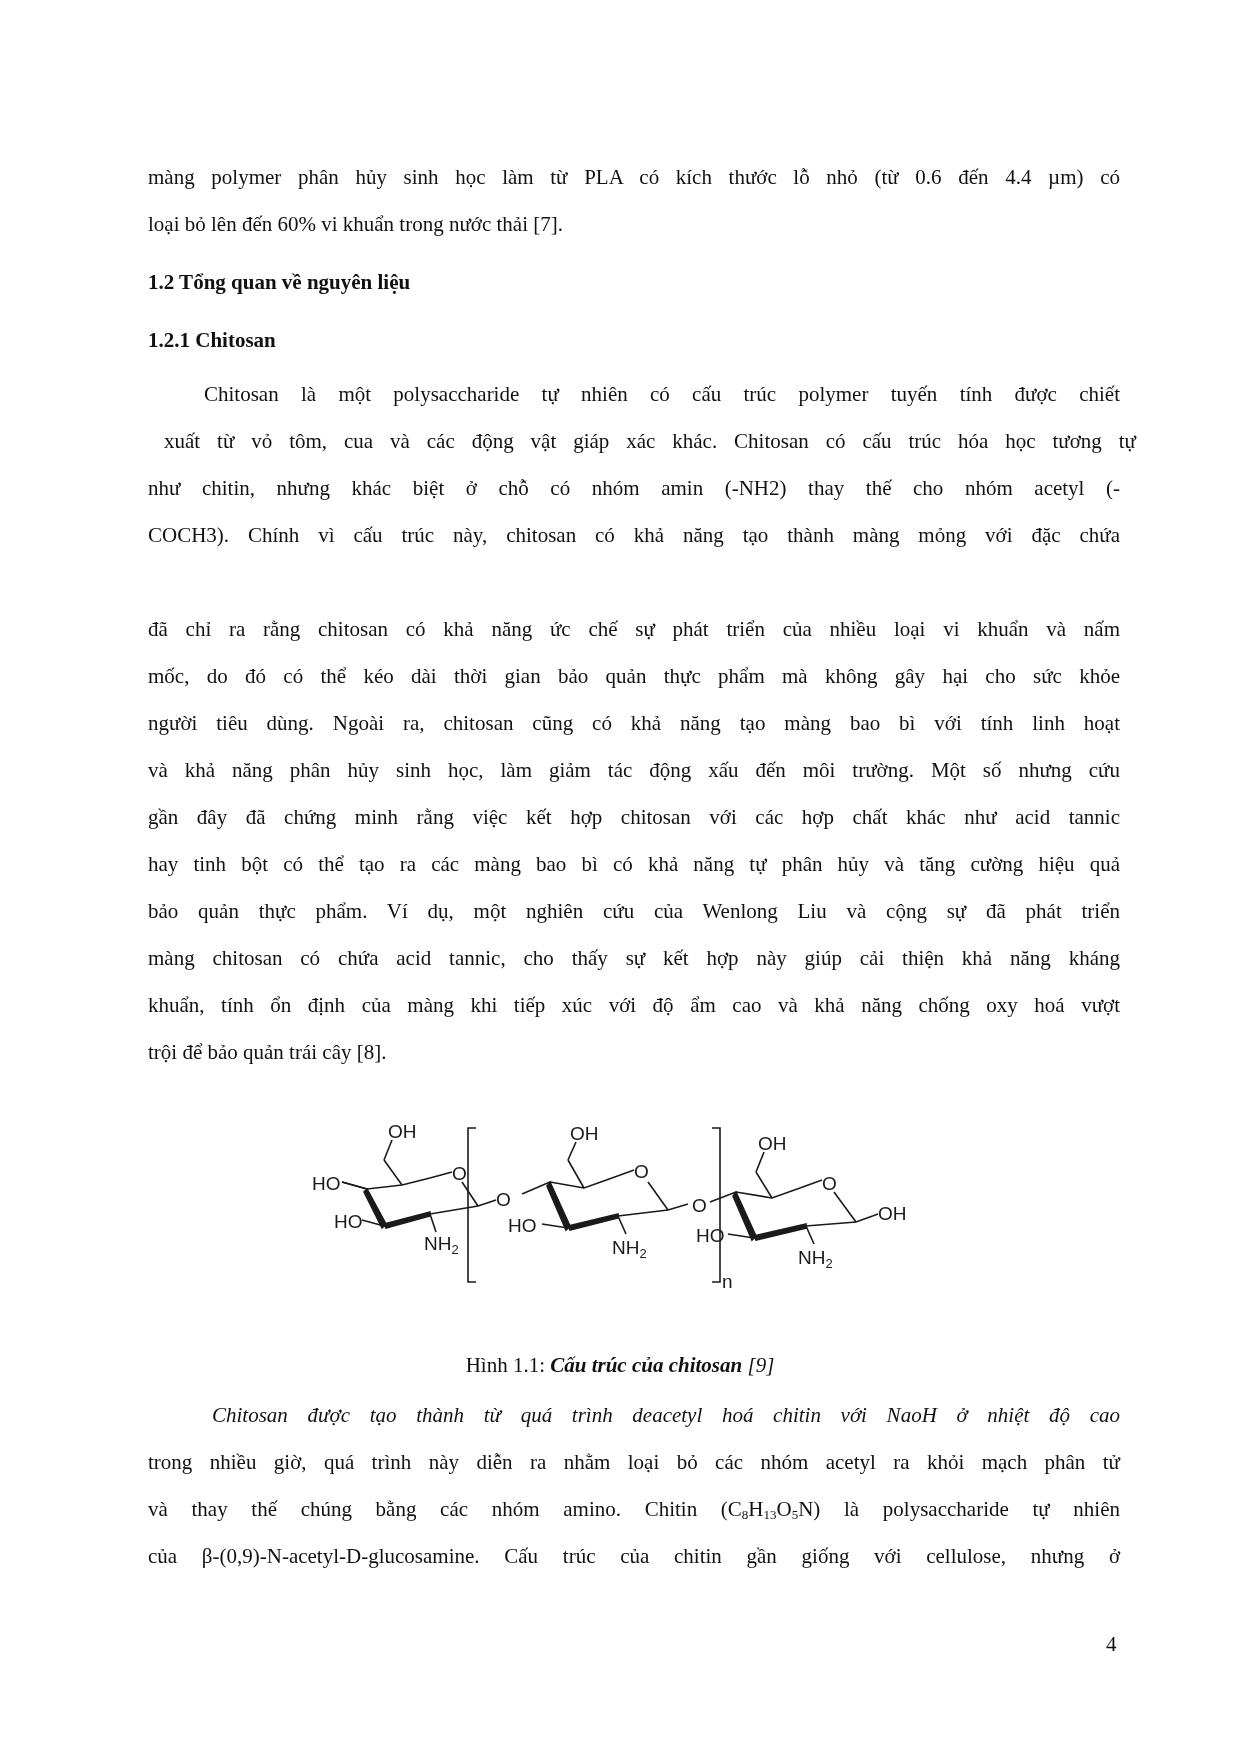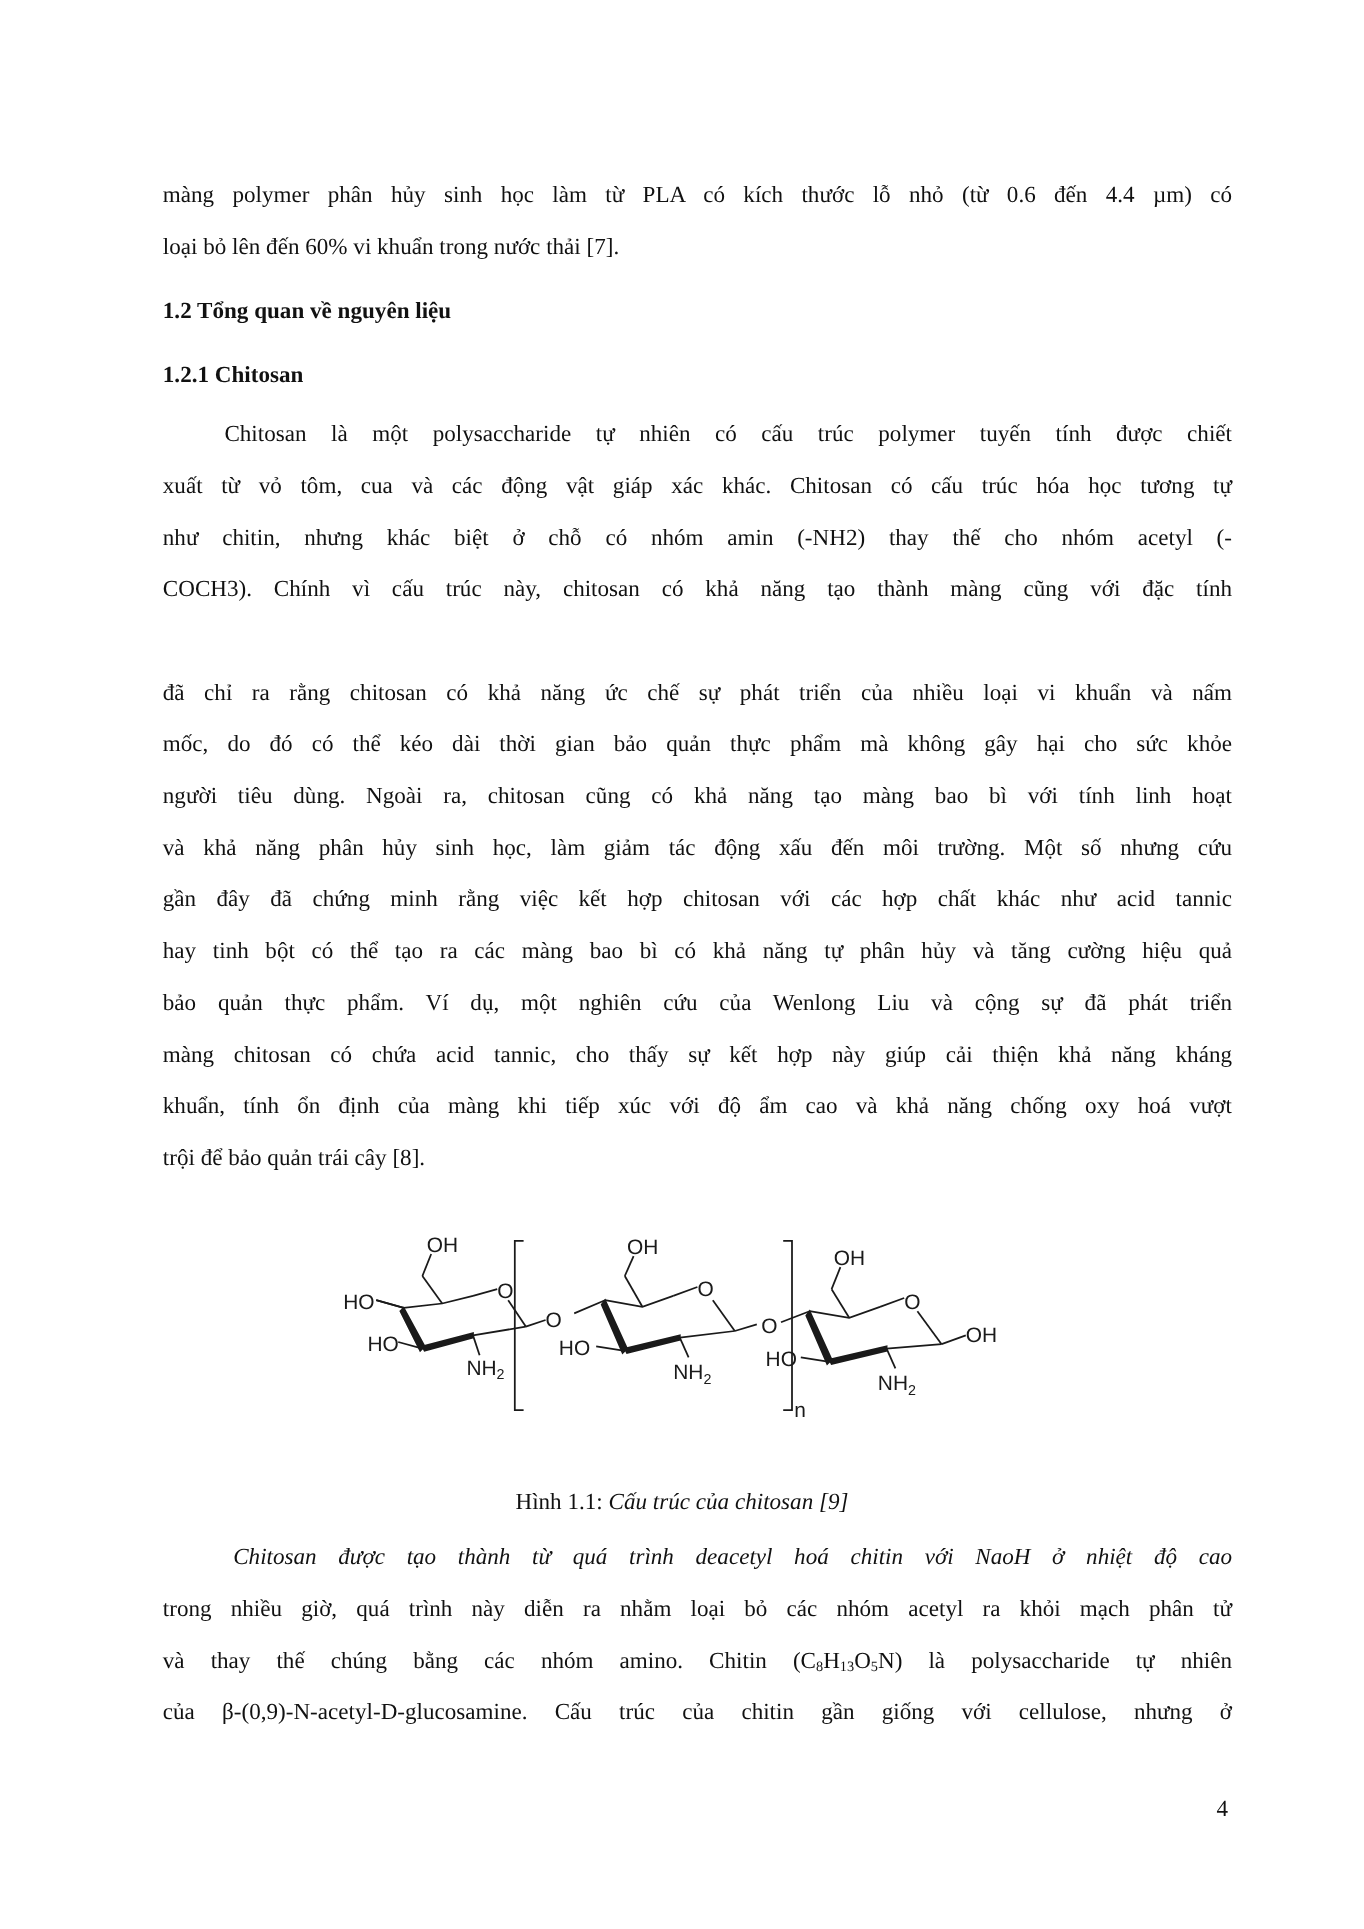--- a/index.html
+++ b/index.html
@@ -6,41 +6,41 @@
   body { width: 1240px; height: 1754px; position: relative; overflow: hidden;
          font-family: "Liberation Serif", "DejaVu Serif", serif; color: #111; }
   .page { position: absolute; left: 0; top: 16px; width: 1240px; height: 1754px; background: #fff; }
   .line { position: absolute; left: 148px; width: 972px; font-size: 21px; line-height: 47px;
           white-space: nowrap; text-align: justify; text-align-last: justify; }
   .line.last { text-align-last: left; }
   .indent { padding-left: 56px; box-sizing: border-box; }
   .indent2 { padding-left: 64px; box-sizing: border-box; }
   .heading { position: absolute; left: 148px; font-size: 21px; font-weight: bold; line-height: 47px; }
   .caption { position: absolute; left: 0; width: 1240px; text-align: center; font-size: 21px; line-height: 47px; }
-  .caption .it { font-style: italic; font-weight: normal; }
+  .caption .it { font-style: italic; font-weight: bold; }
   .caption .ref { font-style: italic; }
   .figure { position: absolute; left: 312px; top: 1104px; width: 640px; height: 170px; }
   .page-number { position: absolute; left: 1106px; top: 1605px; font-size: 21px; line-height: 47px; }
   sub { font-size: 13px; vertical-align: -3px; line-height: 0; }
 </style>
 </head>
 <body>
 
 <div class="page">
 
   <div class="line" style="top:138px;">màng polymer phân hủy sinh học làm từ PLA có kích thước lỗ nhỏ (từ 0.6 đến 4.4 µm) có</div>
   <div class="line last" style="top:185px;">loại bỏ lên đến 60% vi khuẩn trong nước thải [7].</div>
 
   <div class="heading" style="top:243px;">1.2 Tổng quan về nguyên liệu</div>
   <div class="heading" style="top:301px;">1.2.1 Chitosan</div>
 
   <div class="line indent" style="top:355px;">Chitosan là một polysaccharide tự nhiên có cấu trúc polymer tuyến tính được chiết</div>
-  <div class="line" style="top:402px;">xuất từ vỏ tôm, cua và các động vật giáp xác khác. Chitosan có cấu trúc hóa học tương tự</div>
+  <div class="line" style="top:402px;margin-left:16px;">xuất từ vỏ tôm, cua và các động vật giáp xác khác. Chitosan có cấu trúc hóa học tương tự</div>
   <div class="line" style="top:449px;">như chitin, nhưng khác biệt ở chỗ có nhóm amin (-NH2) thay thế cho nhóm acetyl (-</div>
-  <div class="line" style="top:496px;">COCH3). Chính vì cấu trúc này, chitosan có khả năng tạo thành màng cũng với đặc tính</div>
+  <div class="line" style="top:496px;">COCH3). Chính vì cấu trúc này, chitosan có khả năng tạo thành màng mỏng với đặc chứa</div>
   <div class="line" style="top:590px;">đã chỉ ra rằng chitosan có khả năng ức chế sự phát triển của nhiều loại vi khuẩn và nấm</div>
   <div class="line" style="top:637px;">mốc, do đó có thể kéo dài thời gian bảo quản thực phẩm mà không gây hại cho sức khỏe</div>
   <div class="line" style="top:684px;">người tiêu dùng. Ngoài ra, chitosan cũng có khả năng tạo màng bao bì với tính linh hoạt</div>
   <div class="line" style="top:731px;">và khả năng phân hủy sinh học, làm giảm tác động xấu đến môi trường. Một số nhưng cứu</div>
   <div class="line" style="top:778px;">gần đây đã chứng minh rằng việc kết hợp chitosan với các hợp chất khác như acid tannic</div>
   <div class="line" style="top:825px;">hay tinh bột có thể tạo ra các màng bao bì có khả năng tự phân hủy và tăng cường hiệu quả</div>
   <div class="line" style="top:872px;">bảo quản thực phẩm. Ví dụ, một nghiên cứu của Wenlong Liu và cộng sự đã phát triển</div>
   <div class="line" style="top:966px;">khuẩn, tính ổn định của màng khi tiếp xúc với độ ẩm cao và khả năng chống oxy hoá vượt</div>
   <div class="line" style="top:919px;">màng chitosan có chứa acid tannic, cho thấy sự kết hợp này giúp cải thiện khả năng kháng</div>
   <div class="line last" style="top:1013px;">trội để bảo quản trái cây [8].</div>

